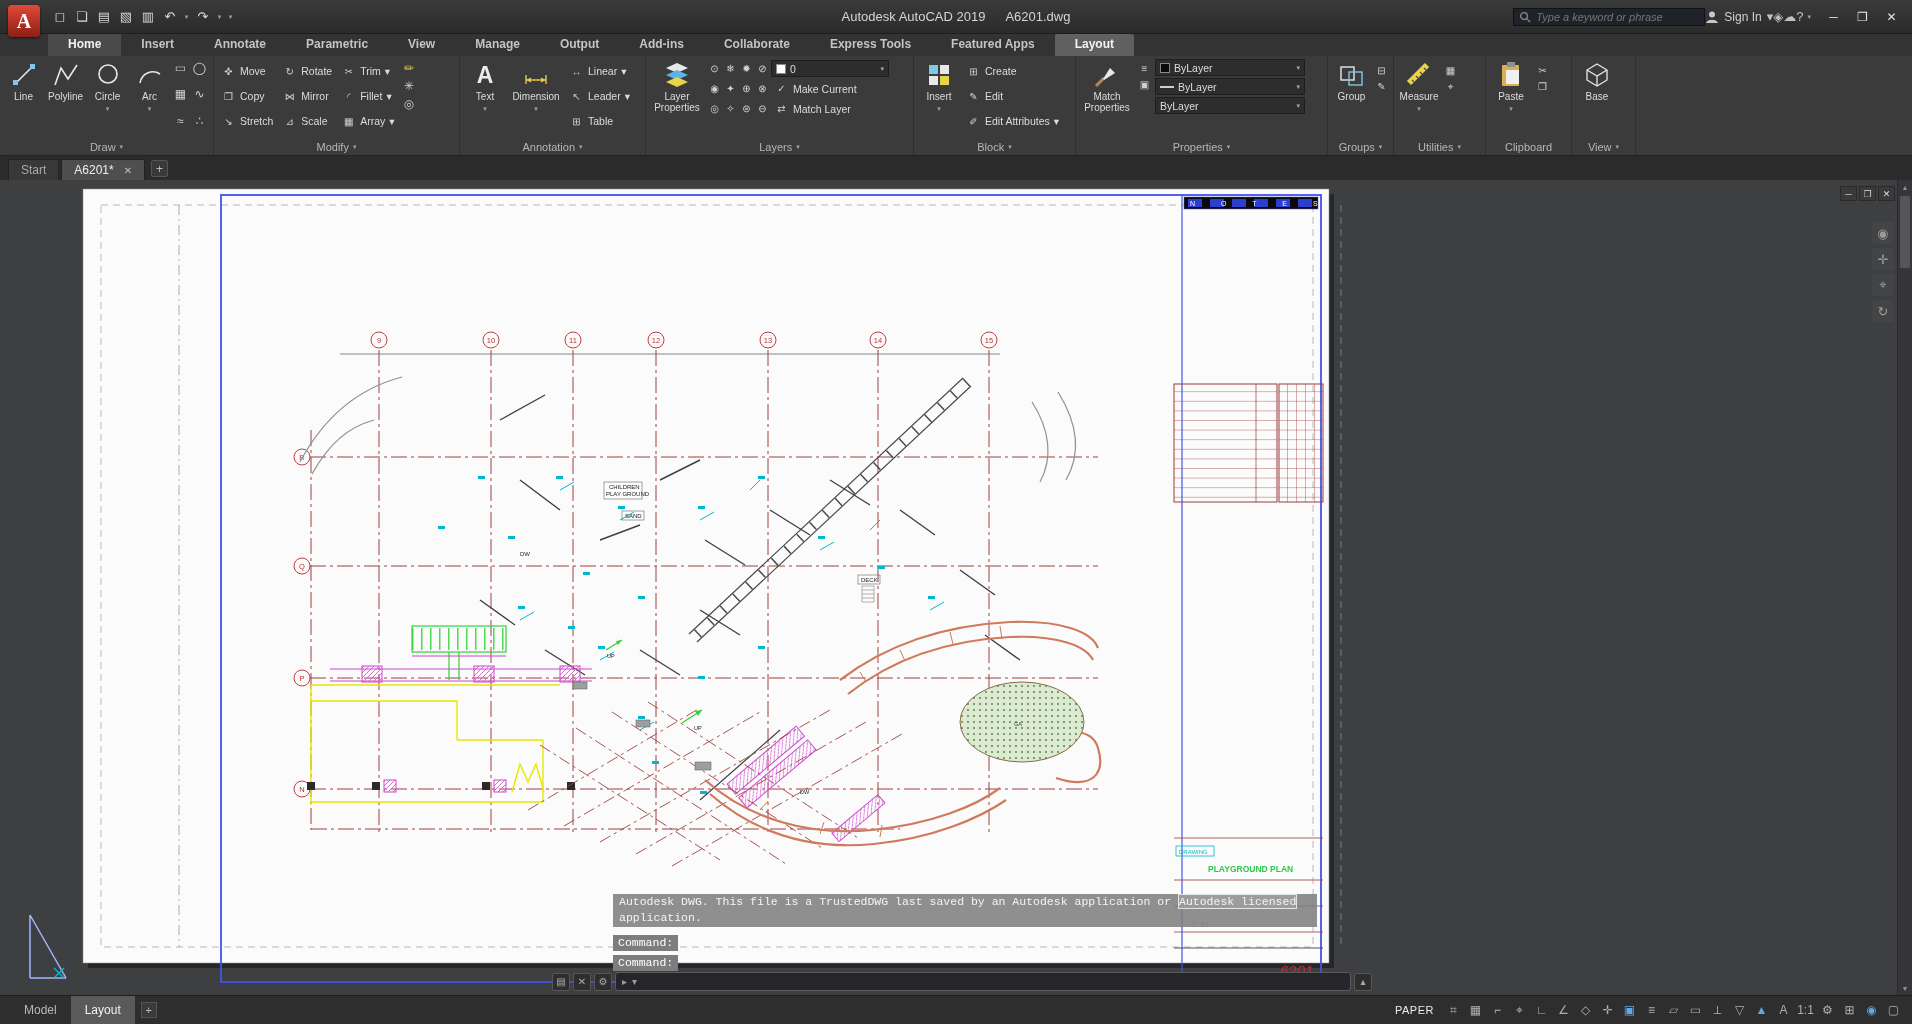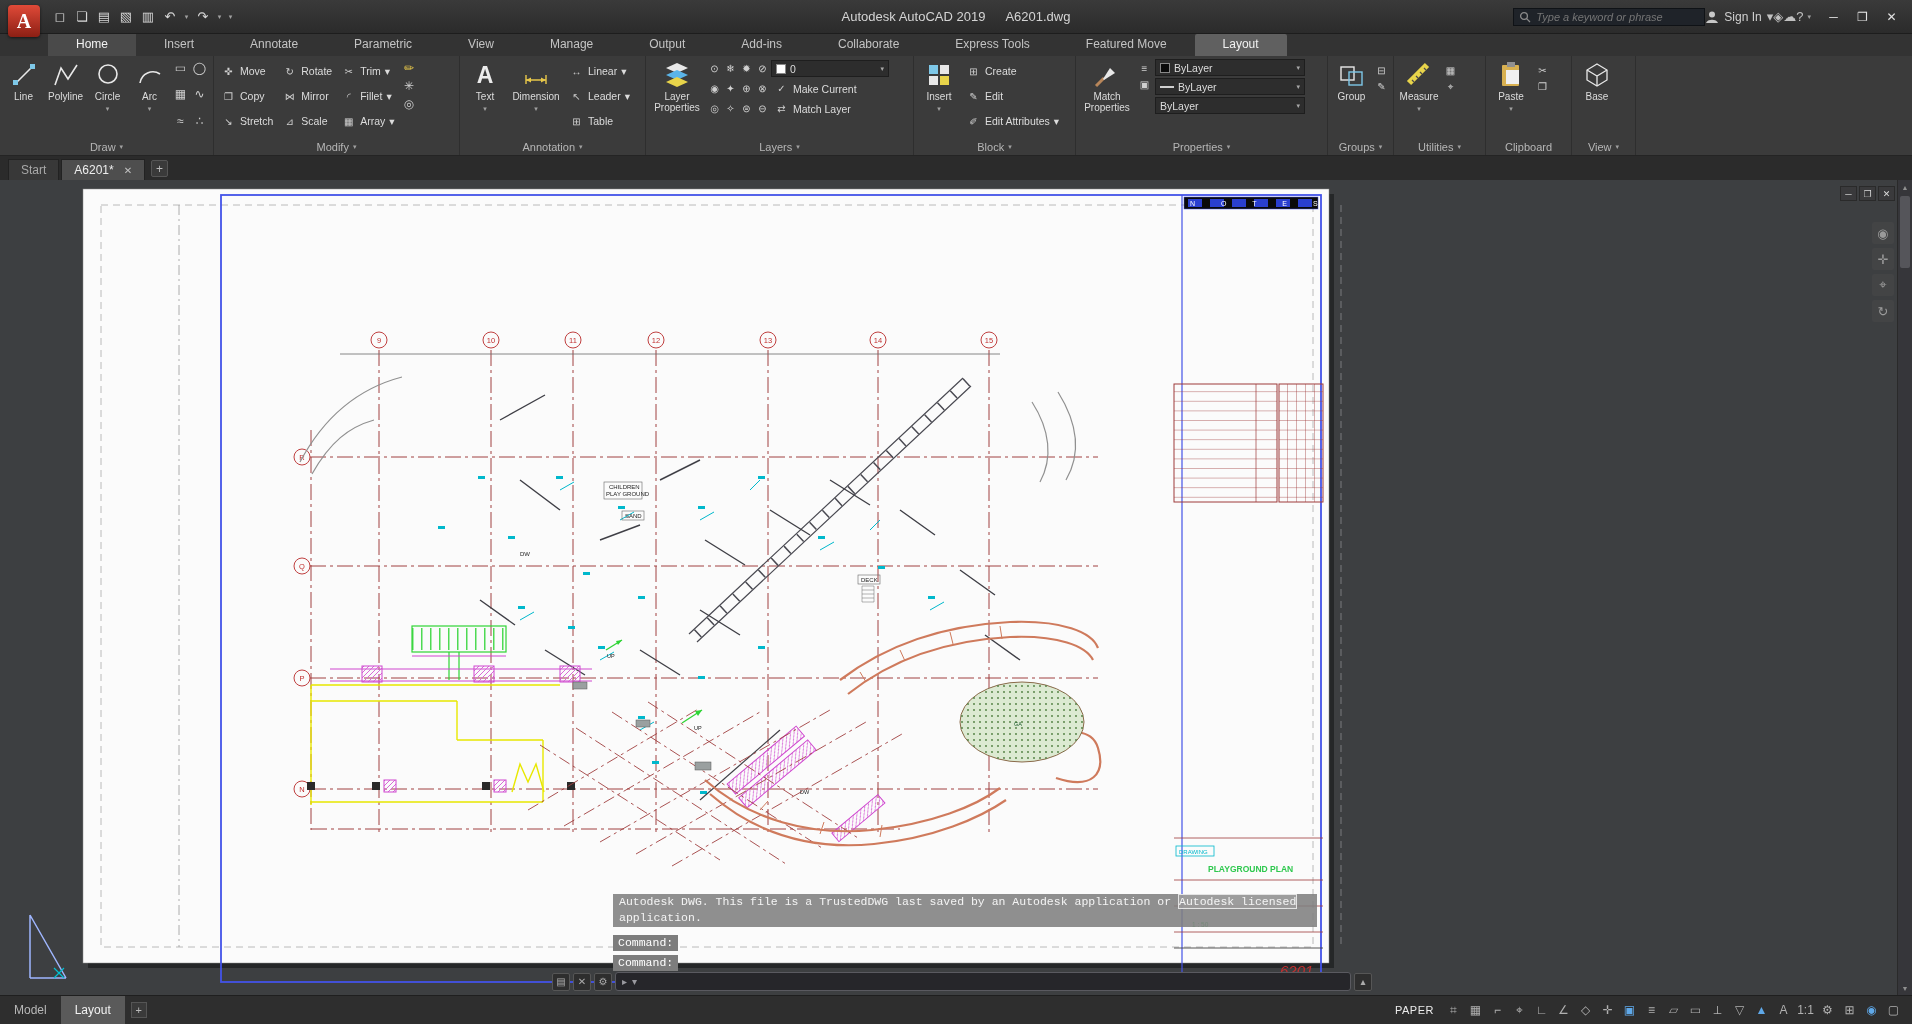--- a/index.html
+++ b/index.html
@@ -16,21 +16,21 @@
   .searchbox{width:192px;height:18px;background:#1f2329;border:1px solid #0f1216;display:flex;align-items:center;padding:0 5px;gap:5px;}
   .searchbox input{flex:1;background:transparent;border:none;outline:none;color:#9aa0a8;font-style:italic;font-size:11px;font-family:inherit;}
   .tico{color:#c0c0c0;font-size:13px;display:flex;align-items:center;gap:4px;}
   .tico .dd{font-size:7px;color:#a0a0a0;}
   .signin{font-size:12px;color:#d0d0d0;display:flex;align-items:center;gap:5px;}
   .winctl{display:flex;margin-left:8px;}
   .winctl span{width:29px;height:24px;display:flex;align-items:center;justify-content:center;font-size:12px;color:#e4e4e4;}
 
   
   .tabrow{height:22px;background:#333;display:flex;align-items:stretch;padding-left:48px;font-size:12px;color:#c4c4c4;}
-  .rtab{padding:3px 28px;white-space:nowrap;}
+  .rtab{padding:3px 20px;white-space:nowrap;font-weight:bold;}
   .rtab.active{background:#4a4a4a;color:#f2f2f2;}
   .rtab.contextual{background:#606060;color:#f2f2f2;border-radius:2px 2px 0 0;}
 
   
   .ribbon{height:100px;background:var(--ribbon-bg,#3b3b3b);display:flex;border-bottom:1px solid #242424;}
   .panel{border-right:1px solid #2e2e2e;display:flex;flex-direction:column;flex:0 0 auto;}
   .pbody{flex:1;display:flex;padding:3px 4px 0;gap:3px;}
   .pfoot{height:17px;display:flex;align-items:center;justify-content:center;gap:4px;font-size:11px;color:#b6b6b6;}
   .pfoot .dd,.bigbtn .dd{font-size:7px;color:#a0a0a0;}
   .bigbtn{width:42px;display:flex;flex-direction:column;align-items:center;color:#dcdcdc;font-size:10px;line-height:11px;text-align:center;padding-top:1px;gap:1px;}
@@ -79,21 +79,21 @@
   .winbtns span{width:17px;height:15px;display:flex;align-items:center;justify-content:center;background:#3a3a3c;color:#dcdcdc;font-size:9px;border:1px solid #2a2a2a;}
   .navcol{position:absolute;right:18px;top:42px;display:flex;flex-direction:column;gap:4px;}
   .navcol span{width:22px;height:22px;display:flex;align-items:center;justify-content:center;color:#9a9a9a;background:rgba(72,72,72,.55);font-size:13px;border-radius:2px;}
   .vscroll{position:absolute;right:0;top:0;bottom:0;width:15px;background:#36363a;border-left:1px solid #2a2a2a;}
   .vscroll .arr{height:14px;display:flex;align-items:center;justify-content:center;color:#909090;font-size:7px;}
   .vscroll .arrb{position:absolute;bottom:0;left:0;right:0;height:14px;display:flex;align-items:center;justify-content:center;color:#909090;font-size:7px;}
   .vscroll .thumb{position:absolute;top:16px;left:2px;right:2px;height:72px;background:#55555a;border-radius:2px;}
 
   
   .bottombar{height:29px;background:#2e2e2e;border-top:1px solid #1f1f1f;display:flex;align-items:center;color:#c8c8c8;}
-  .mtabs{display:flex;align-items:stretch;height:100%;}
+  .mtabs{display:flex;align-items:stretch;height:100%;padding-left:10px;}
   .mtab{padding:0 14px;display:flex;align-items:center;font-size:12px;color:#b8b8b8;}
   .mtab.active{background:#5a5a5a;color:#f2f2f2;}
   .addlay{width:16px;height:16px;align-self:center;margin-left:6px;border:1px solid #555;display:flex;align-items:center;justify-content:center;font-size:11px;color:#bbb;background:#3a3a3a;}
   .status{margin-left:auto;display:flex;align-items:center;gap:1px;padding-right:8px;}
   .paper-label{font-size:11px;color:#ececec;margin-right:8px;letter-spacing:.5px;}
   .sicon{width:21px;height:20px;display:flex;align-items:center;justify-content:center;font-size:12px;color:#b0b0b0;}
   .sicon.active{color:var(--status-active,#5fa8e8);}
 </style>
 </head>
 <body>
@@ -149,21 +149,21 @@
 <div class="rtab active">Home</div>
     <div class="rtab">Insert</div>
     <div class="rtab">Annotate</div>
     <div class="rtab">Parametric</div>
     <div class="rtab">View</div>
     <div class="rtab">Manage</div>
     <div class="rtab">Output</div>
     <div class="rtab">Add-ins</div>
     <div class="rtab">Collaborate</div>
     <div class="rtab">Express Tools</div>
-    <div class="rtab">Featured Move</div>
+    <div class="rtab">Featured Apps</div>
     <div class="rtab contextual">Layout</div>
   </div>
 
 <div class="ribbon">
 
   <div class="panel p-draw">
     <div class="pbody">
       <div class="bigbtn">
         <span class="bicon">
             <svg width="30" height="30" viewBox="0 0 30 30">

